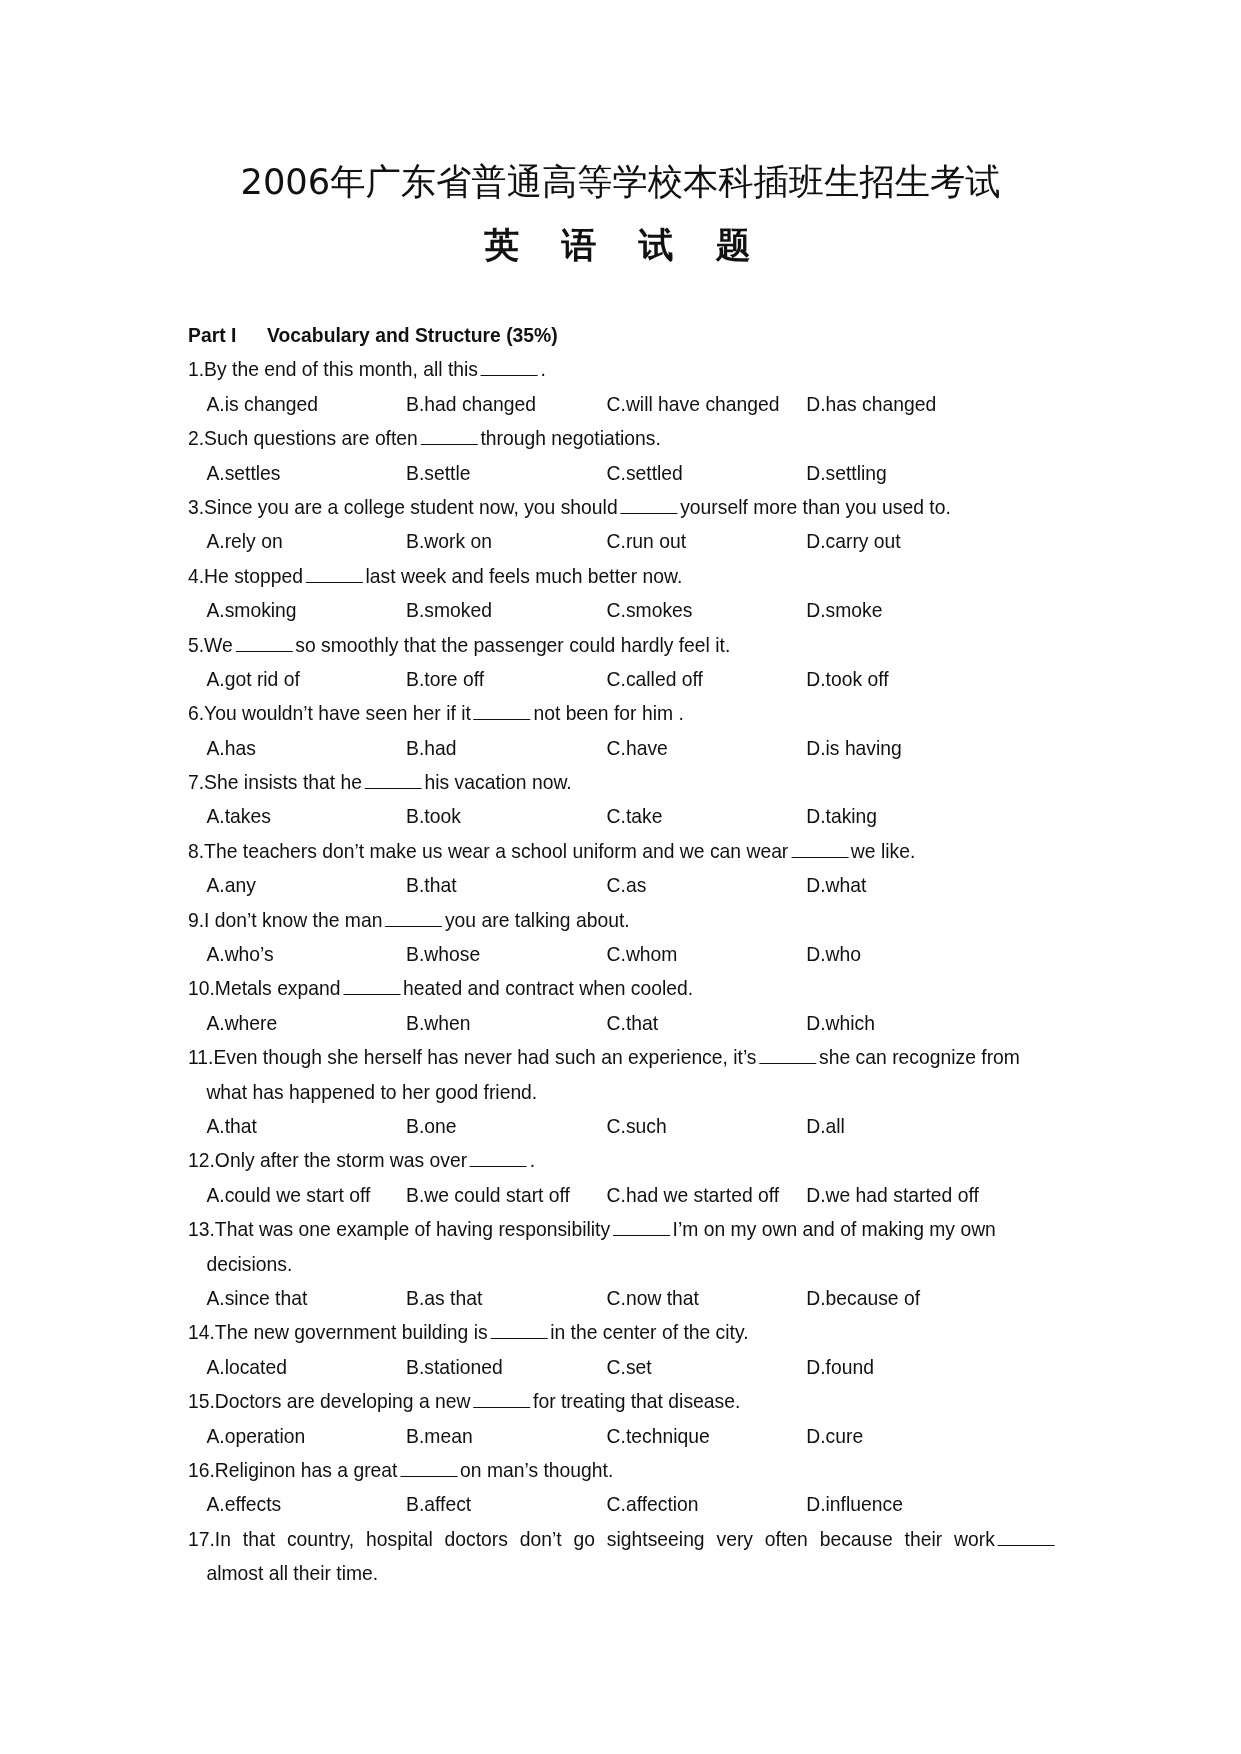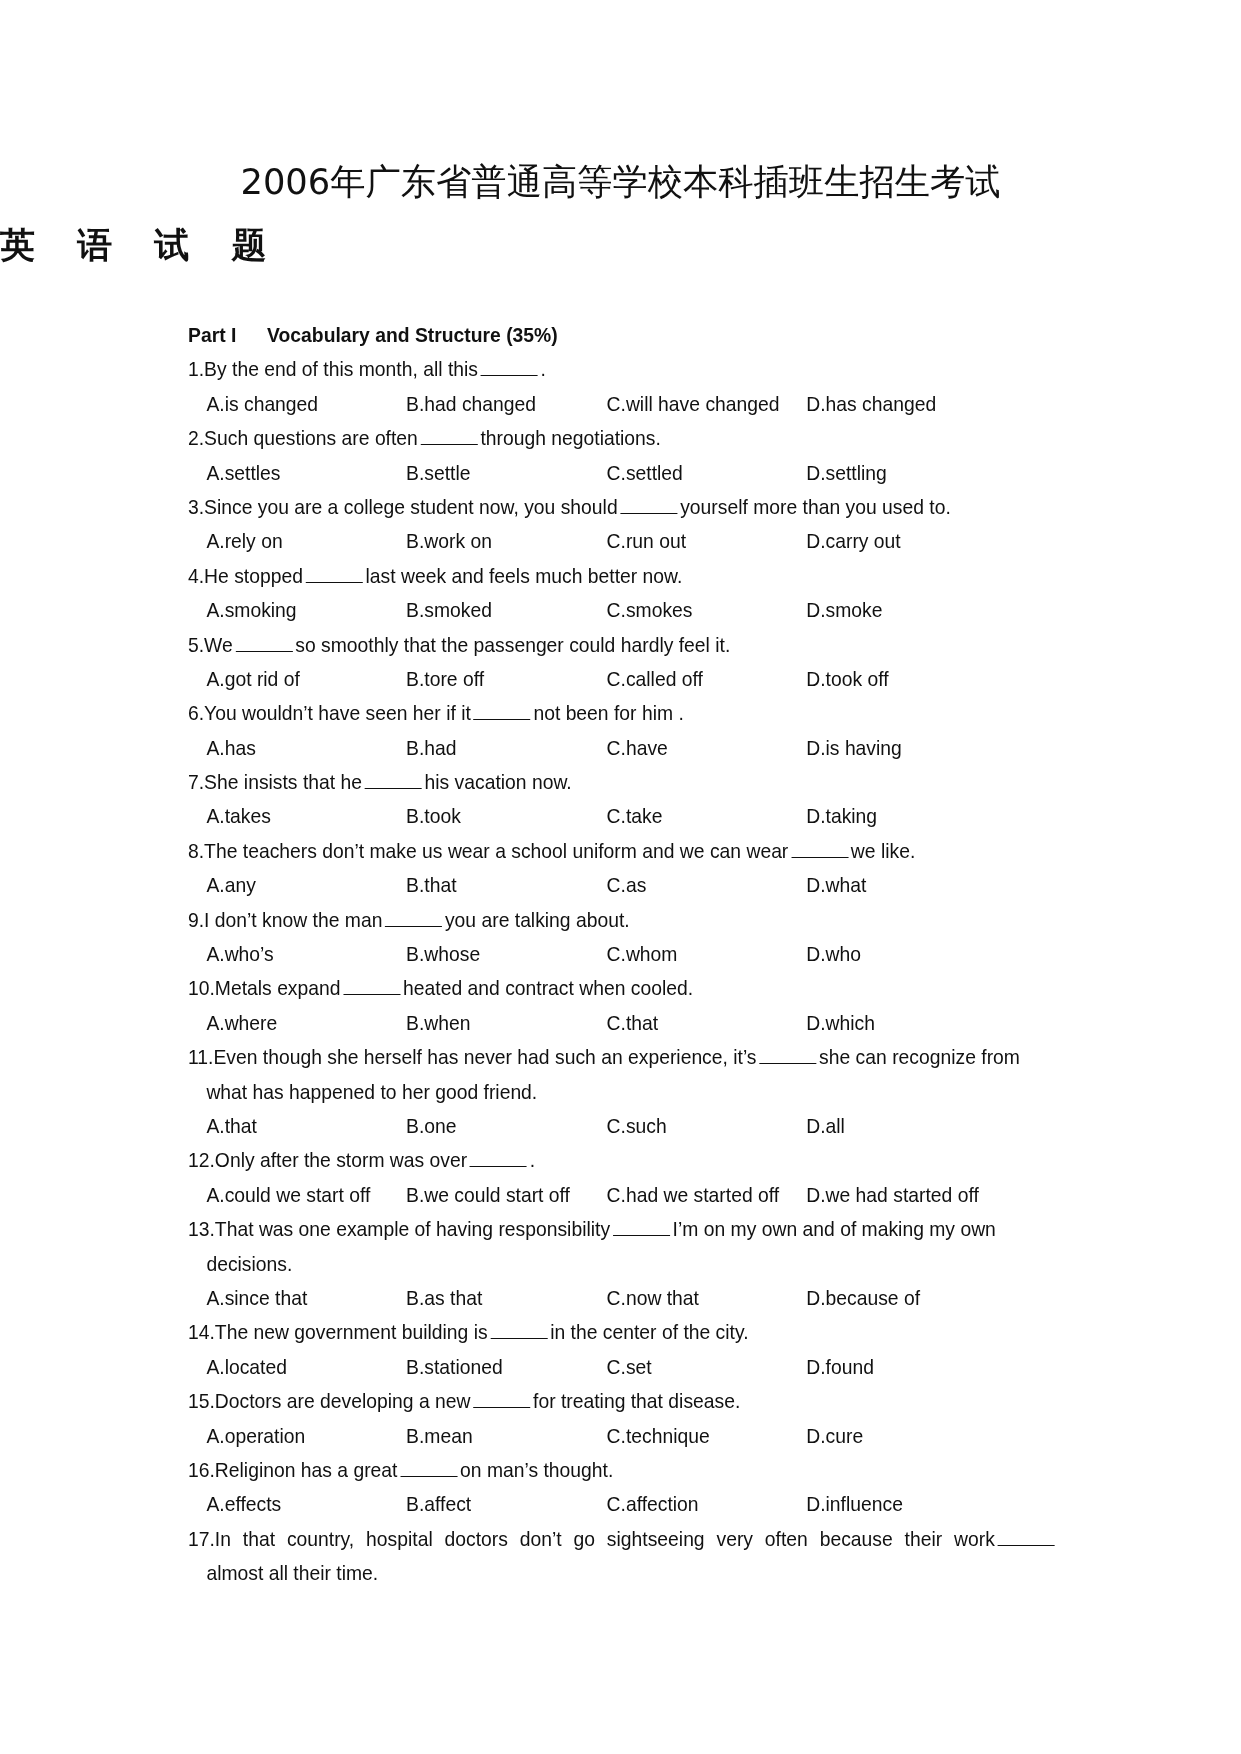--- a/index.html
+++ b/index.html
@@ -4,21 +4,21 @@
 <style>
   html, body { margin: 0; padding: 0; background: #ffffff; }
   body { width: 1241px; height: 1754px; position: relative; overflow: hidden; color: #111; }
   .page { position: absolute; left: 0; top: 0; width: 1241px; height: 1386px; }
   .title {
     position: absolute; left: 0; width: 1241px; top: 158px; text-align: center;
     font-family: "DejaVu Sans", sans-serif; font-size: 36px; letter-spacing: 0px;
     transform: scaleX(0.98); transform-origin: center;
   }
   .subtitle {
-    position: absolute; left: 0; width: 1241px; top: 222px; 
+    position: absolute; left: 0; width: 1241px; top: 222px; text-align: center;
     font-family: "DejaVu Sans", sans-serif; font-size: 35px; font-weight: bold;
     word-spacing: 18px; letter-spacing: 6px;
   }
   .content {
     position: absolute; left: 188px; top: 318px; width: 870px;
     font-family: Liberation Sans, sans-serif; font-size: 21px;
   }
   .line {
     height: 34.4px; line-height: 34.4px; white-space: nowrap;
     transform: scaleX(0.92); transform-origin: left center;

